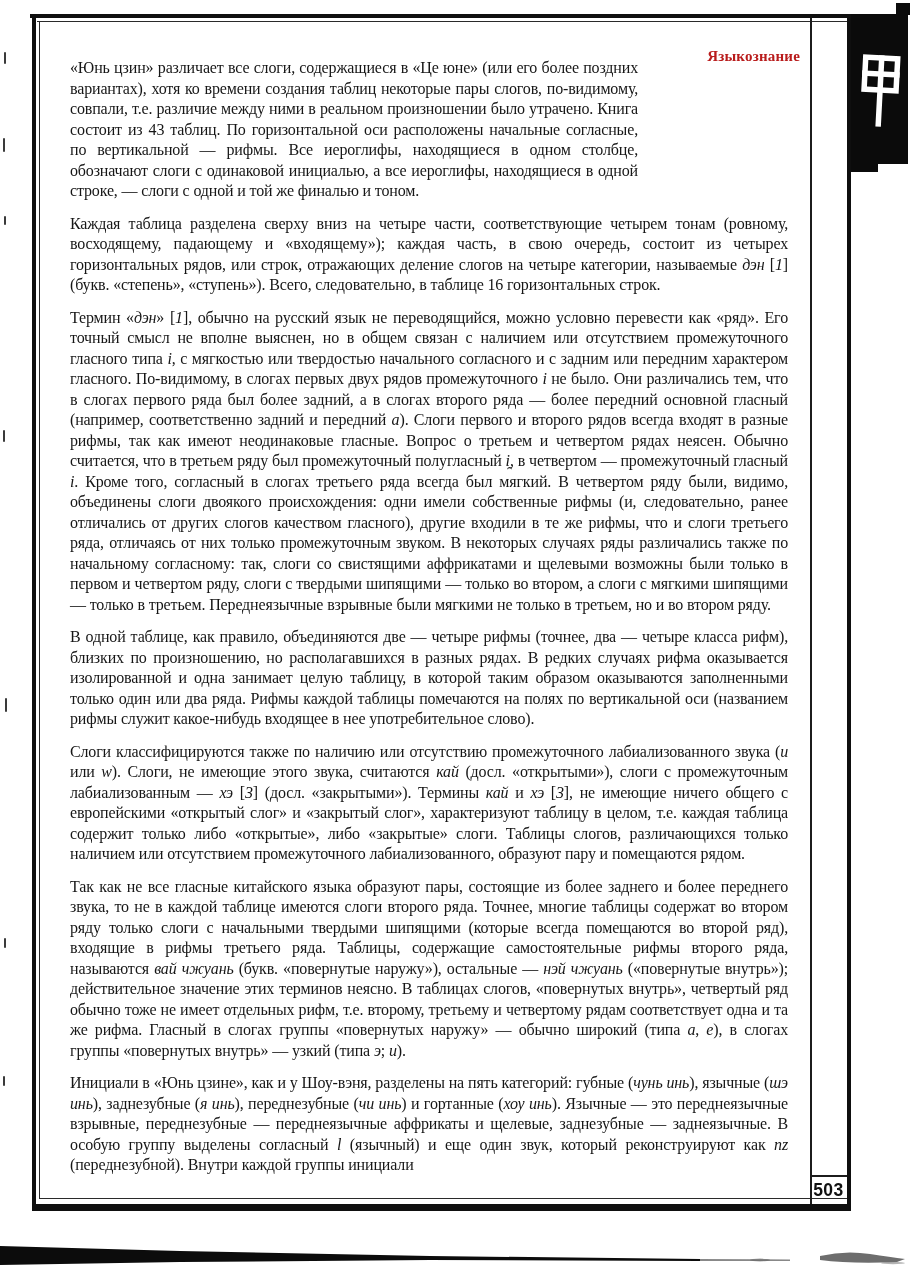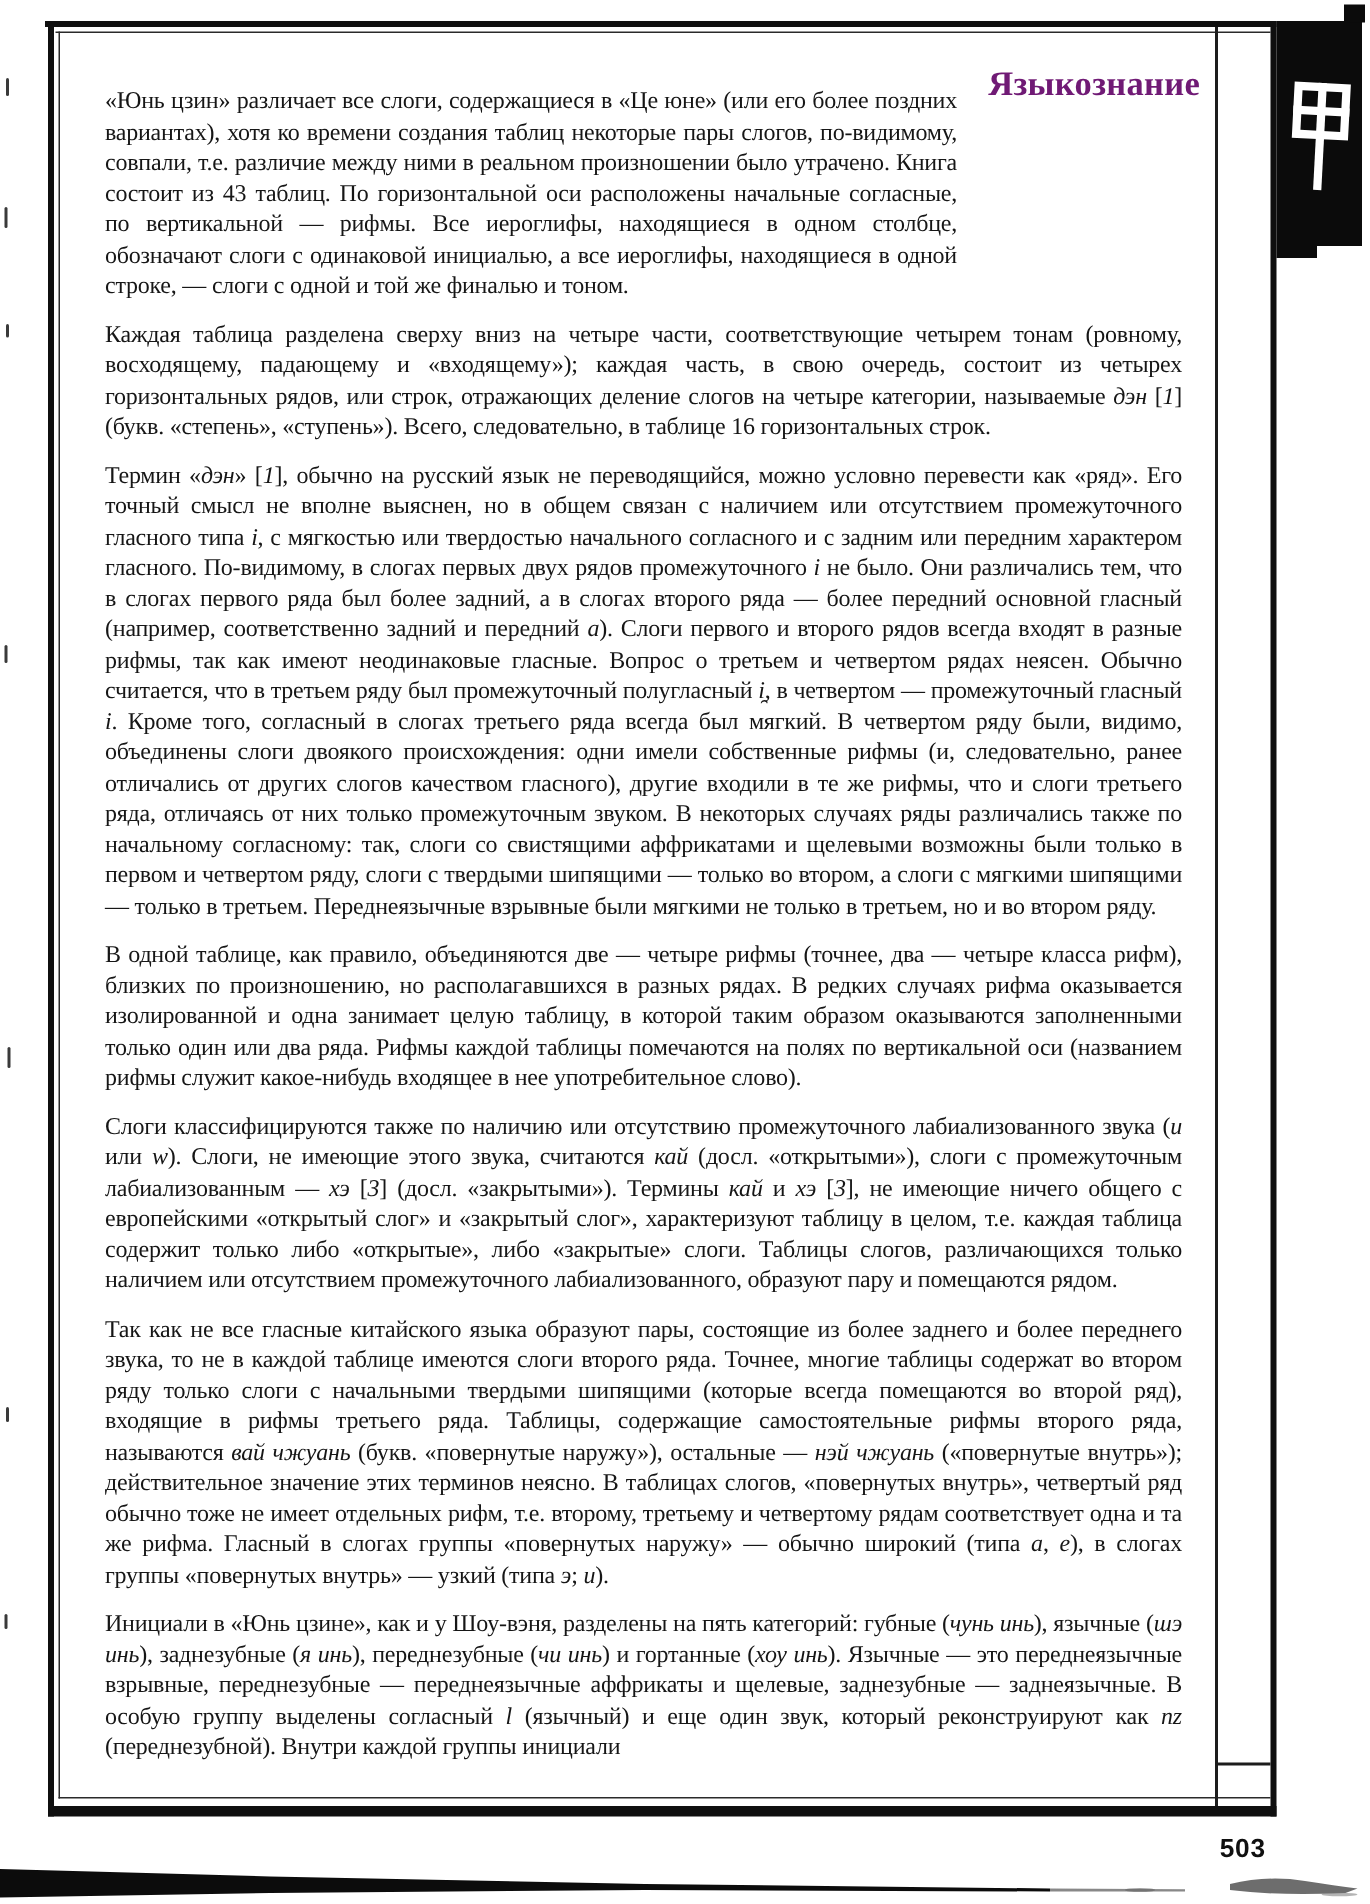--- a/index.html
+++ b/index.html
@@ -28,30 +28,30 @@
   #header-float{
     float:right;
     width:162px;height:122px;
     text-align:right;
     padding-left:6px;
     box-sizing:border-box;
   }
   #running-head{
     font-family:"Liberation Serif", serif;
     font-weight:bold;
-    font-size:23px;
+    font-size:15px;
     letter-spacing:0.2px;
-    color:#701a75;
+    color:#b91c1c;
     white-space:nowrap;
   }
   
   #folio-box{
     position:absolute;
     left:810px;top:1176px;width:37px;height:28px;
-    display:flex;align-items:center;justify-content:center;margin-top:42px;
+    display:flex;align-items:center;justify-content:center;
   }
   #folio{
     font-family:"Liberation Sans", sans-serif;
     font-weight:bold;font-size:17.5px;color:#101010;
     letter-spacing:0.5px;
   }
   
   #rhyme-tab{
     position:absolute;left:851px;top:14px;width:57px;height:150px;
     background:#0b0b0b;

